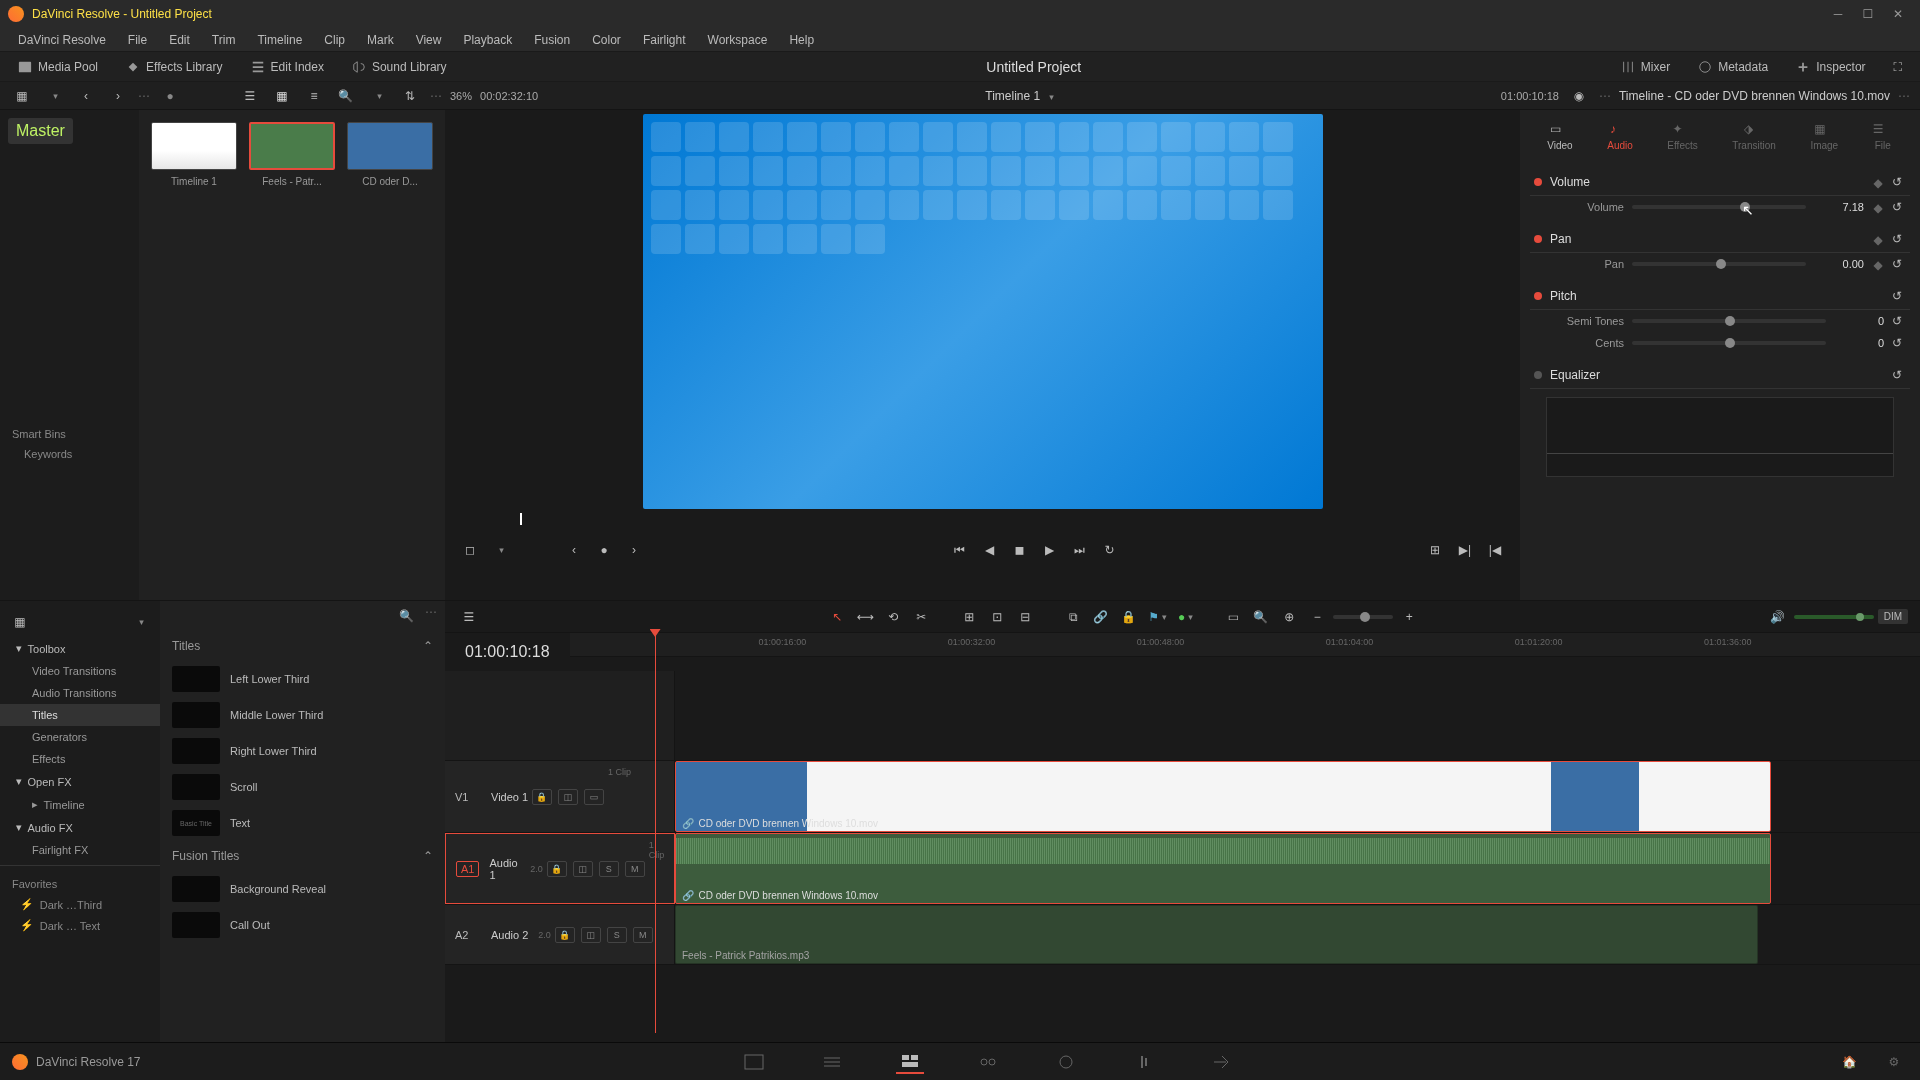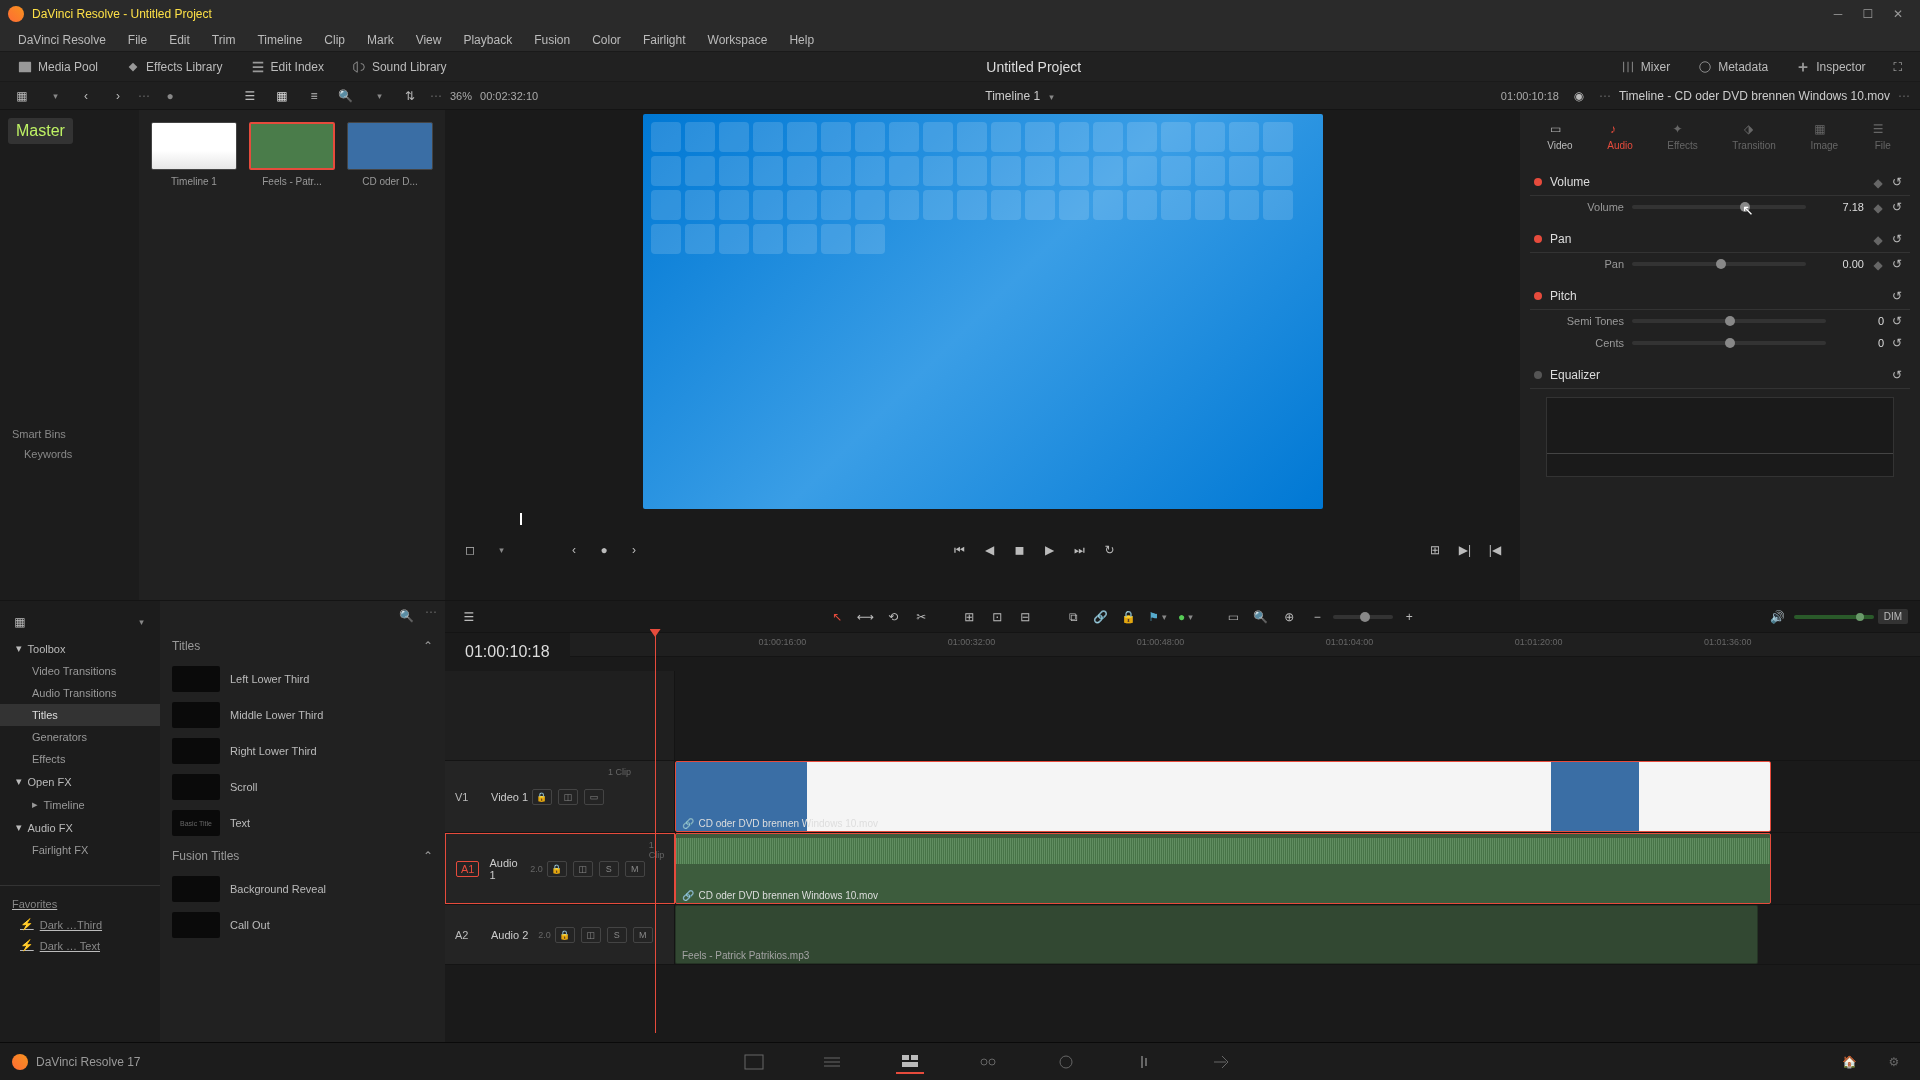--- a/index.html
+++ b/index.html
@@ -91,21 +91,21 @@
     .effects-nav { width: 160px; background: #1c1c1c; padding: 6px 0; }
     .fx-nav-item { padding: 5px 16px; font-size: 11px; color: #999; cursor: pointer; display: flex; align-items: center; gap: 6px; }
     .fx-nav-item.sub { padding-left: 32px; }
     .fx-nav-item.sel { background: #333; color: #ddd; }
     .fx-nav-item.header { color: #bbb; }
     .effects-list { flex: 1; overflow-y: auto; }
     .fx-group-header { padding: 8px 12px; font-size: 12px; color: #999; display: flex; justify-content: space-between; }
     .fx-item { display: flex; align-items: center; gap: 10px; padding: 5px 12px; cursor: pointer; }
     .fx-thumb { width: 48px; height: 26px; background: #0a0a0a; border-radius: 2px; display: flex; align-items: center; justify-content: center; font-size: 7px; color: #666; }
     .fx-name { font-size: 11px; color: #bbb; }
-    .favorites { margin-top: 24px; border-top: 1px solid #333; padding-top: 8px; text-decoration: underline; }
+    .favorites { margin-top: 4px; border-top: 1px solid #333; padding-top: 8px; }
     .fav-header { font-size: 11px; color: #888; padding: 4px 12px; }
     .fav-item { padding: 4px 20px; font-size: 11px; color: #888; display: flex; align-items: center; gap: 6px; }
     
     
     .timeline-panel { flex: 1; background: #1a1a1a; border-top: 1px solid #141414; display: flex; flex-direction: column; }
     .tl-toolbar { height: 32px; display: flex; align-items: center; padding: 0 12px; gap: 8px; border-bottom: 1px solid #141414; justify-content: space-between; }
     .tl-tool-group { display: flex; gap: 4px; align-items: center; }
     .tl-tool { width: 24px; height: 22px; display: flex; align-items: center; justify-content: center; cursor: pointer; border-radius: 3px; }
     .tl-time-display { font-size: 16px; color: #ddd; padding: 10px 20px; }
     .tl-ruler { height: 24px; background: #1f1f1f; position: relative; border-bottom: 1px solid #141414; margin-left: 230px; }

